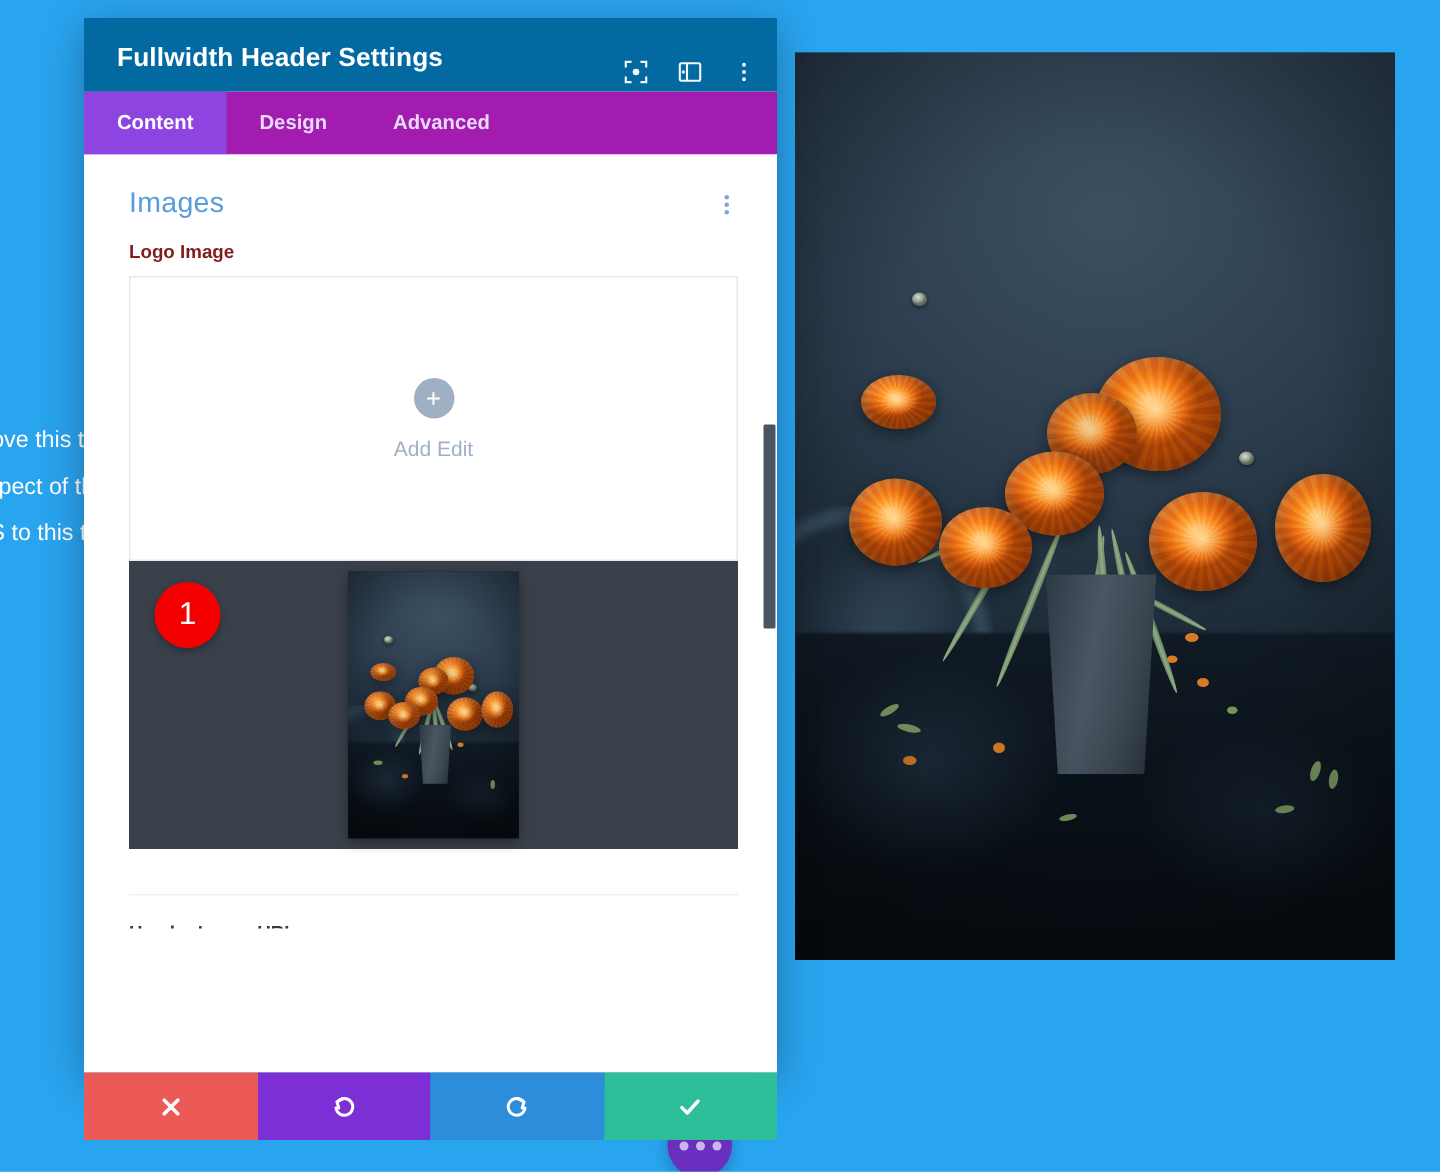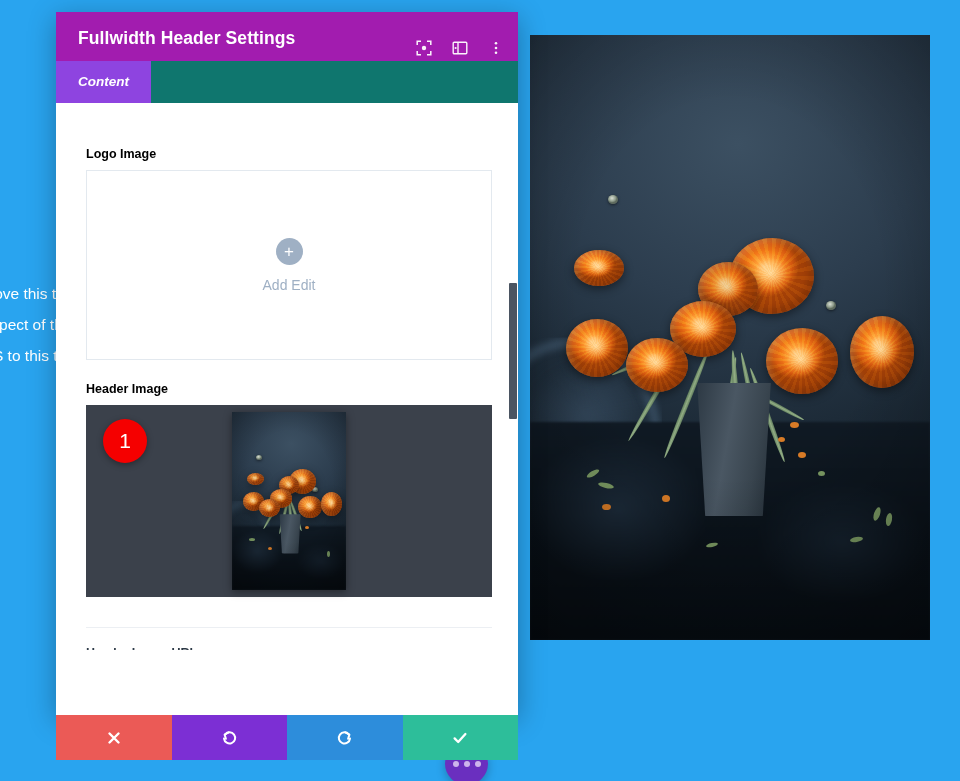--- a/index.html
+++ b/index.html
@@ -130,21 +130,21 @@
   #modal {
     position: absolute;
     left: 56px; top: 12px;
     width: 462px; height: 703px;
     background: #ffffff;
     box-shadow: 0 6px 26px rgba(0,0,0,.30);
     display: flex; flex-direction: column;
     overflow: hidden;
   }
   #modal-titlebar {
-    background: #a21caf;
+    background: #0369a1;
     padding: 16px 16px 12px 22px;
     position: relative;
     flex: 0 0 auto;
   }
   #modal-title {
     color:#fff; font-size:17.5px; font-weight:700;
     letter-spacing:.1px;
   }
   #modal-preset {
     margin-top:5px;
@@ -153,21 +153,21 @@
   }
   #modal-preset .caret { font-size:8px; margin-left:2px; display:inline-block; vertical-align:2px; }
   #titlebar-icons{
     position:absolute; right:14px; top:28px;
     display:flex; align-items:center; gap:20px;
   }
   .tb-icon{ width:16px; height:16px; display:block; cursor:pointer; opacity:.95; }
   .tb-icon svg{ display:block; }
 
   #modal-tabs{
-    display:flex; background:#0f766e; flex:0 0 auto;font-style:italic;
+    display:flex; background:#a21caf; flex:0 0 auto;
   }
   .tab{
     padding: 13px 22px 14px;
     color:#e9d9fb; font-size:13.5px; font-weight:700;
     cursor:pointer; white-space:nowrap;
   }
   .tab.active{ background:#8e44e0; color:#ffffff; }
 
   #modal-body{
     flex:1 1 auto; position:relative; overflow:hidden; background:#fff;
@@ -179,22 +179,22 @@
     display:flex; align-items:center; justify-content:space-between;
     padding-bottom:4px;
   }
   #toggle-title{
     color:#5a9bdc; font-size:19px; font-weight:400; letter-spacing:.2px;
   }
   #section-menu{ cursor:pointer; padding:2px 6px; }
   #section-menu .dot{ width:3px;height:3px;border-radius:50%;background:#7ba7d6;margin:2px auto; }
 
   .field-label{
-    margin-top:22px; margin-bottom:9px;
-    font-size:12.5px; font-weight:700; color:#000000;
+    margin-top:10px; margin-bottom:9px;
+    font-size:12.5px; font-weight:700; color:#7f1d1d;
   }
   #logo-upload{
     border:1px solid #e3e9ef;
     height:190px;
     display:flex; flex-direction:column;
     align-items:center; justify-content:center;
     cursor:pointer; background:#fff;
   }
   #logo-upload .plus-circle{
     width:27px;height:27px;border-radius:50%;
@@ -358,33 +358,42 @@
           <circle cx="8" cy="3.2" r="1.3" fill="#ffffff"></circle>
           <circle cx="8" cy="8" r="1.3" fill="#ffffff"></circle>
           <circle cx="8" cy="12.8" r="1.3" fill="#ffffff"></circle>
         </svg>
       </span>
     </div>
   </div>
 
   <div id="modal-tabs">
     <div class="tab active">Content</div>
+    <div class="tab">Design</div>
+    <div class="tab">Advanced</div>
   </div>
 
   <div id="modal-body">
     <div id="modal-scroll">
 
+      <div id="toggle-row">
+        <div id="toggle-title">Images</div>
+        <div id="section-menu">
+          <div class="dot"></div>
+            <div class="dot"></div>
+            <div class="dot"></div>
+        </div>
+      </div>
 
       <div class="field-label">Logo Image</div>
       <div id="logo-upload">
         <div class="plus-circle">+</div>
         <div class="add-text">Add Edit</div>
       </div>
 
-      <div class="field-label">Header Image</div>
       <div id="header-image-preview">
         <div id="marker-1">1</div>
         <div id="header-thumb">
           <div class="photo-canvas">
             <div class="photo-bg"></div>
             <div class="photo-arc" style="border-width:5px;"></div>
             <div class="photo-table"></div>
             <div class="stem" style="left:26%;top:40%;width:3px;height:46px;transform:rotate(30deg);"></div>
             <div class="stem" style="left:40%;top:46%;width:3px;height:40px;transform:rotate(14deg);"></div>
             <div class="stem" style="left:52%;top:46%;width:3px;height:40px;transform:rotate(-6deg);"></div>

